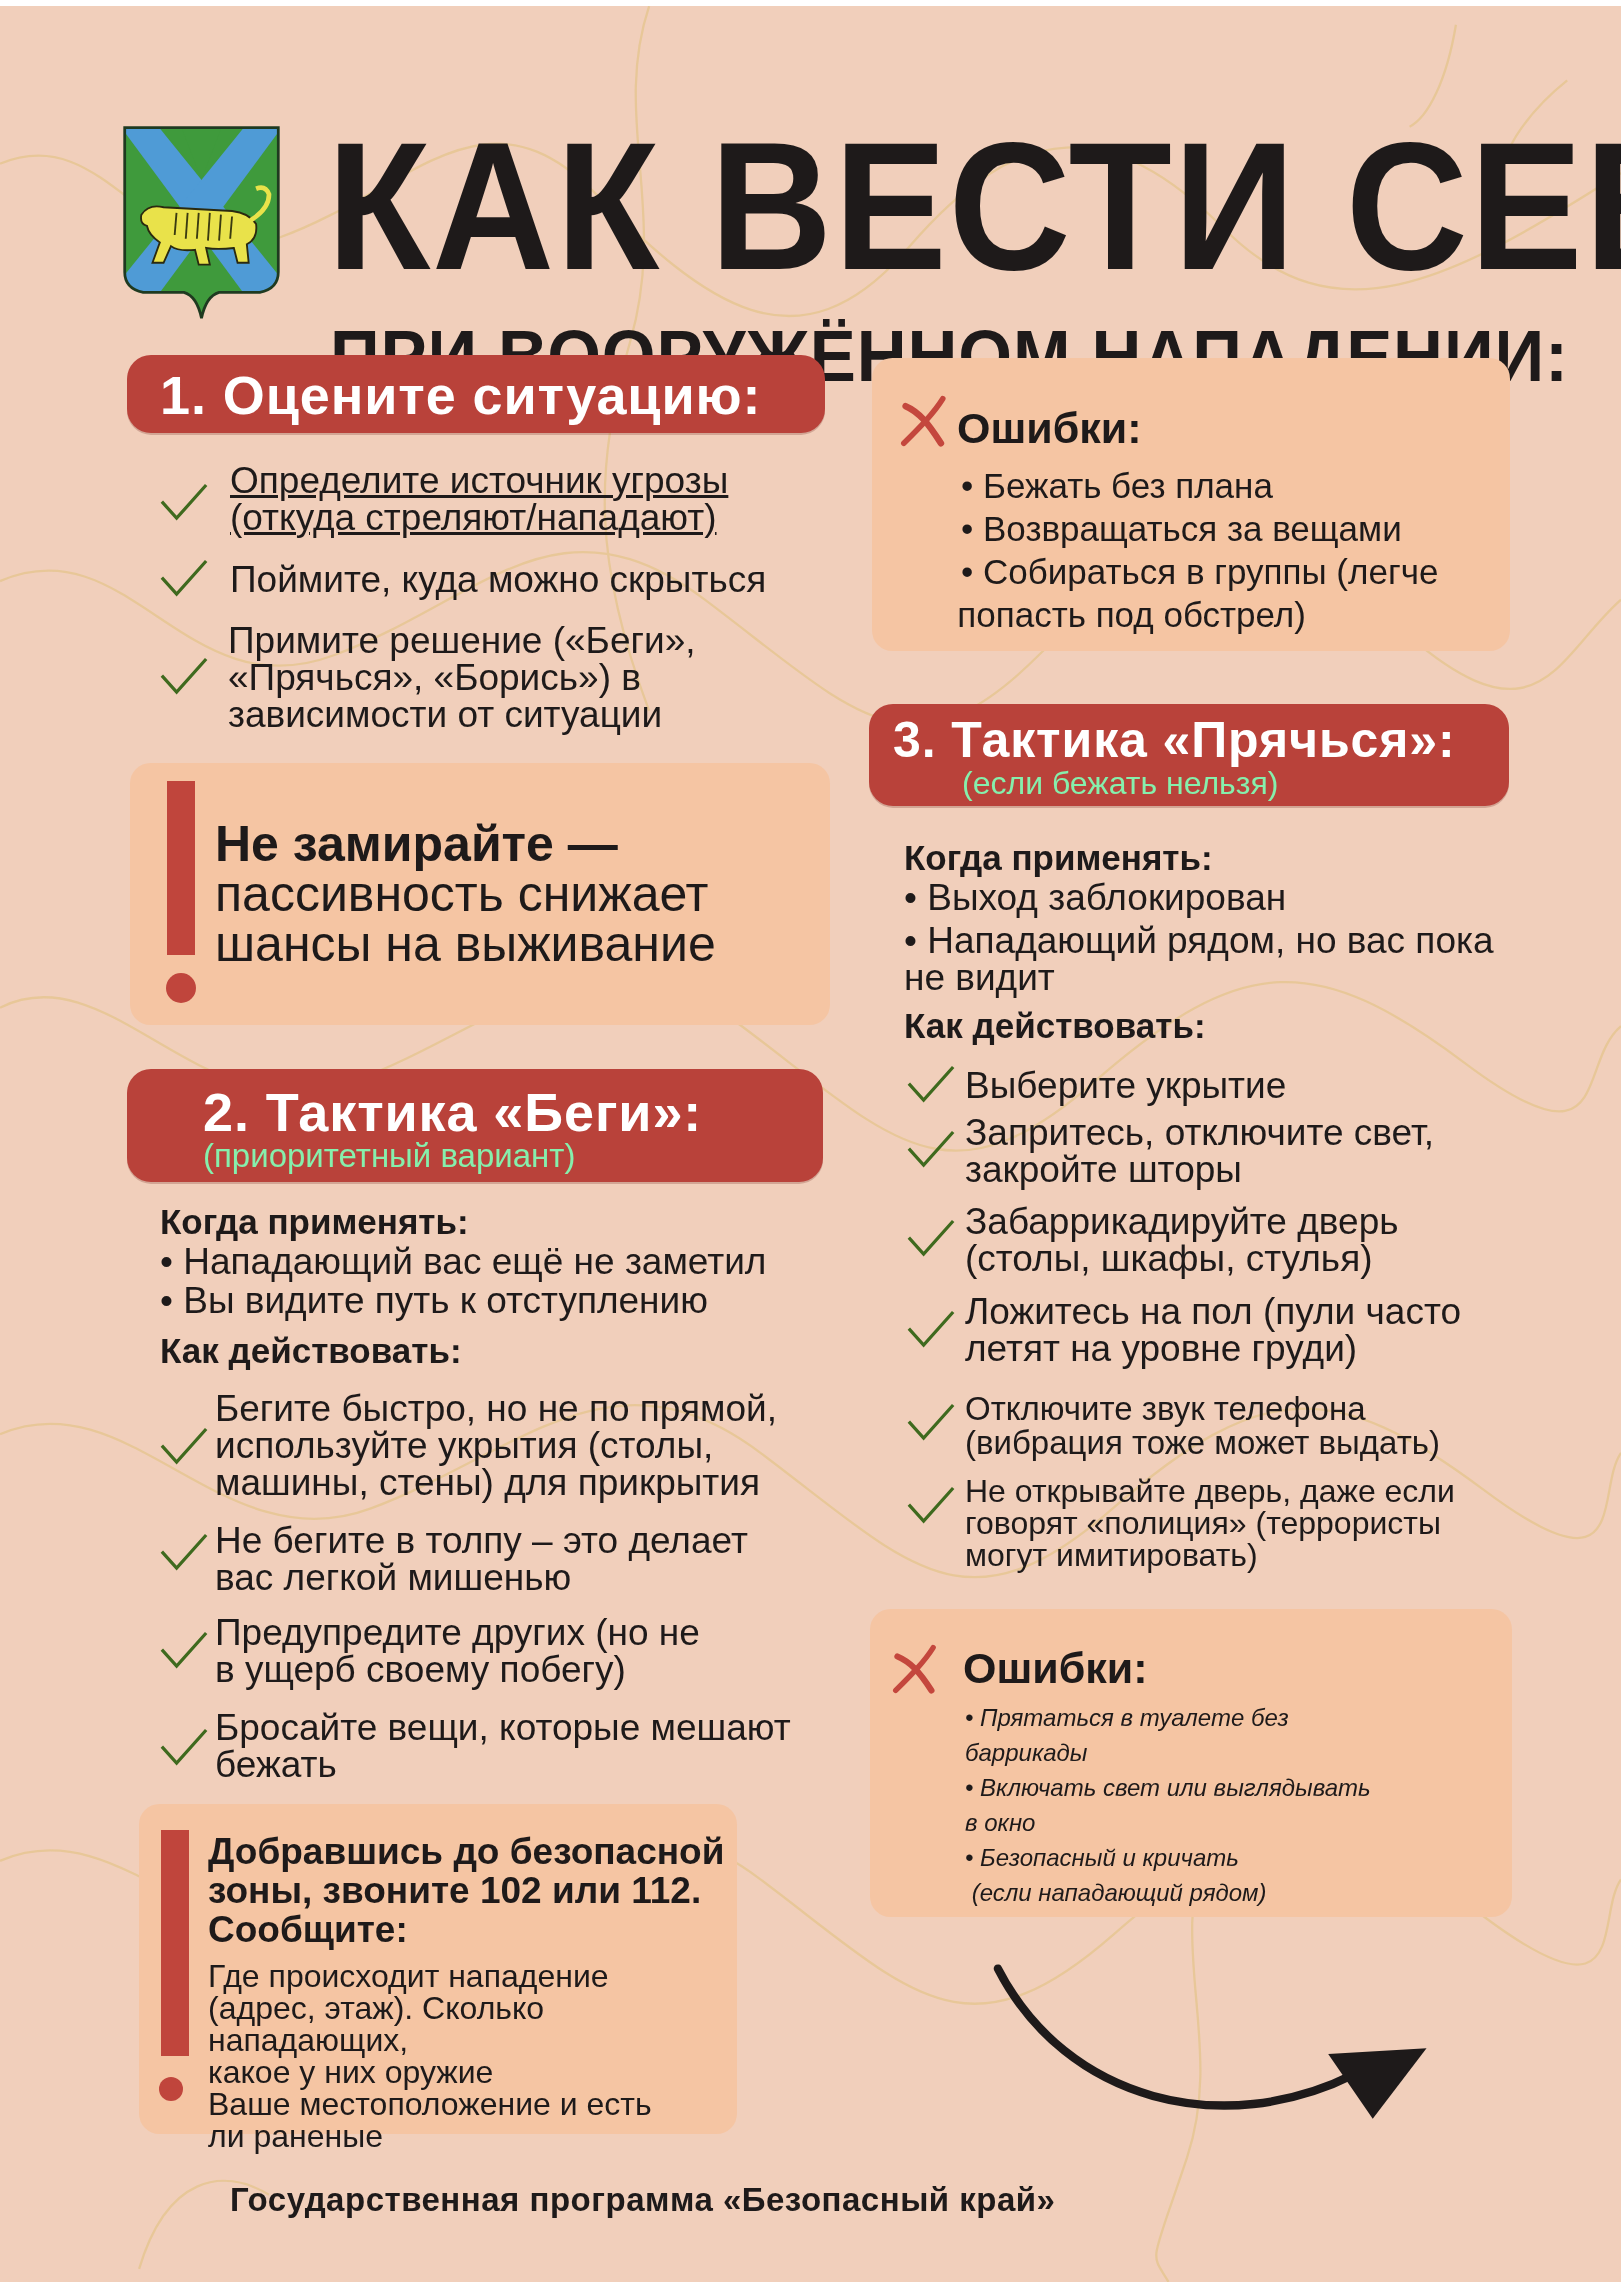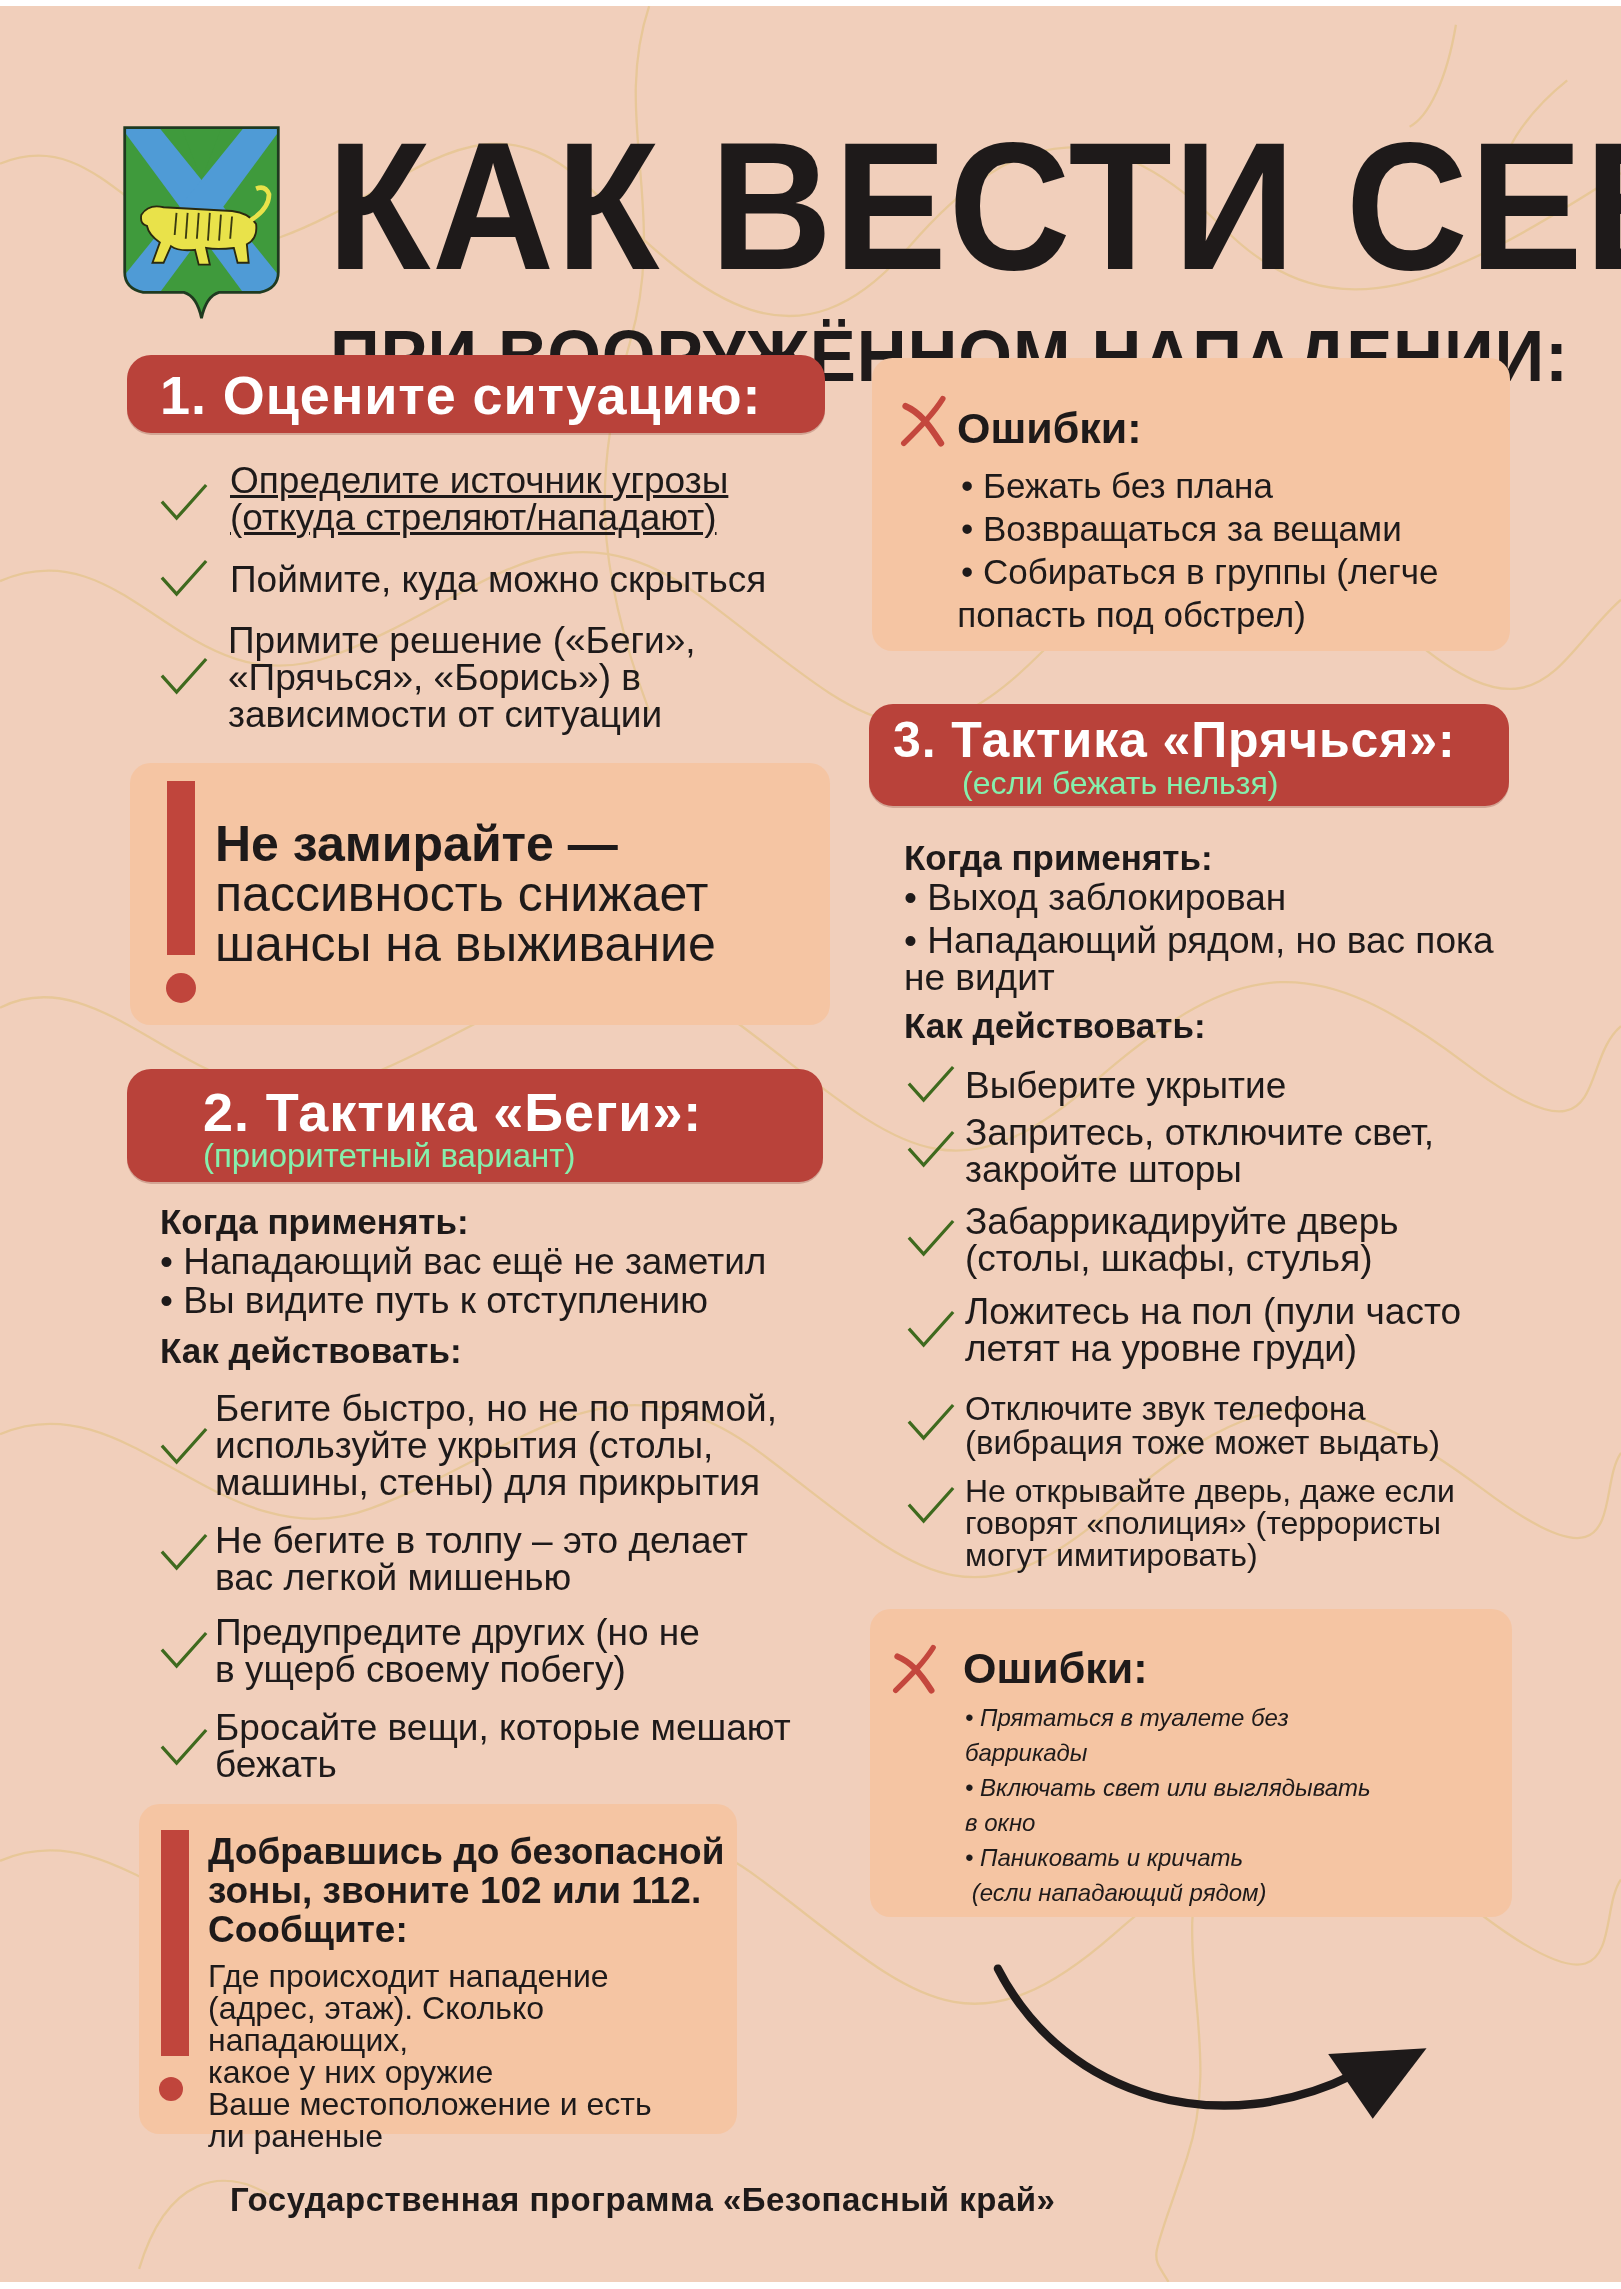--- a/index.html
+++ b/index.html
@@ -307,21 +307,21 @@
     <svg class="abs" style="left:22px; top:35px;" width="52" height="50" viewBox="0 0 58 56">
       <path d="M6 14 C20 20 30 30 44 52" stroke="#c4473d" stroke-width="7" fill="none" stroke-linecap="round"></path>
       <path d="M46 4 C36 20 22 34 4 52" stroke="#c4473d" stroke-width="6" fill="none" stroke-linecap="round"></path>
     </svg>
     <div class="abs bold" style="left:93px; top:35px; font-size:43px;">Ошибки:</div>
     <div class="abs" style="left:95px; top:91px; font-size:24px; line-height:35px;font-style:italic;">
       <div>• Прятаться в туалете без</div>
       <div>баррикады</div>
       <div>• Включать свет или выглядывать</div>
       <div>в окно</div>
-      <div>• Паниковать и кричать</div>
+      <div>• Безопасный и кричать</div>
       <div style="white-space:pre;"> (если нападающий рядом)</div>
     </div>
   </div>
 
   <svg class="abs" style="left:983px; top:1957px;" width="464" height="167" viewBox="0 0 500 180">
     <path d="M16 6 C 90 150 260 190 400 120" fill="none" stroke="#1e1a1a" stroke-width="9" stroke-linecap="round"></path>
     <path d="M372 98 L478 92 L420 168 Z" fill="#1e1a1a"></path>
   </svg>
 
   <div class="abs footer">Государственная программа «Безопасный край»</div>

